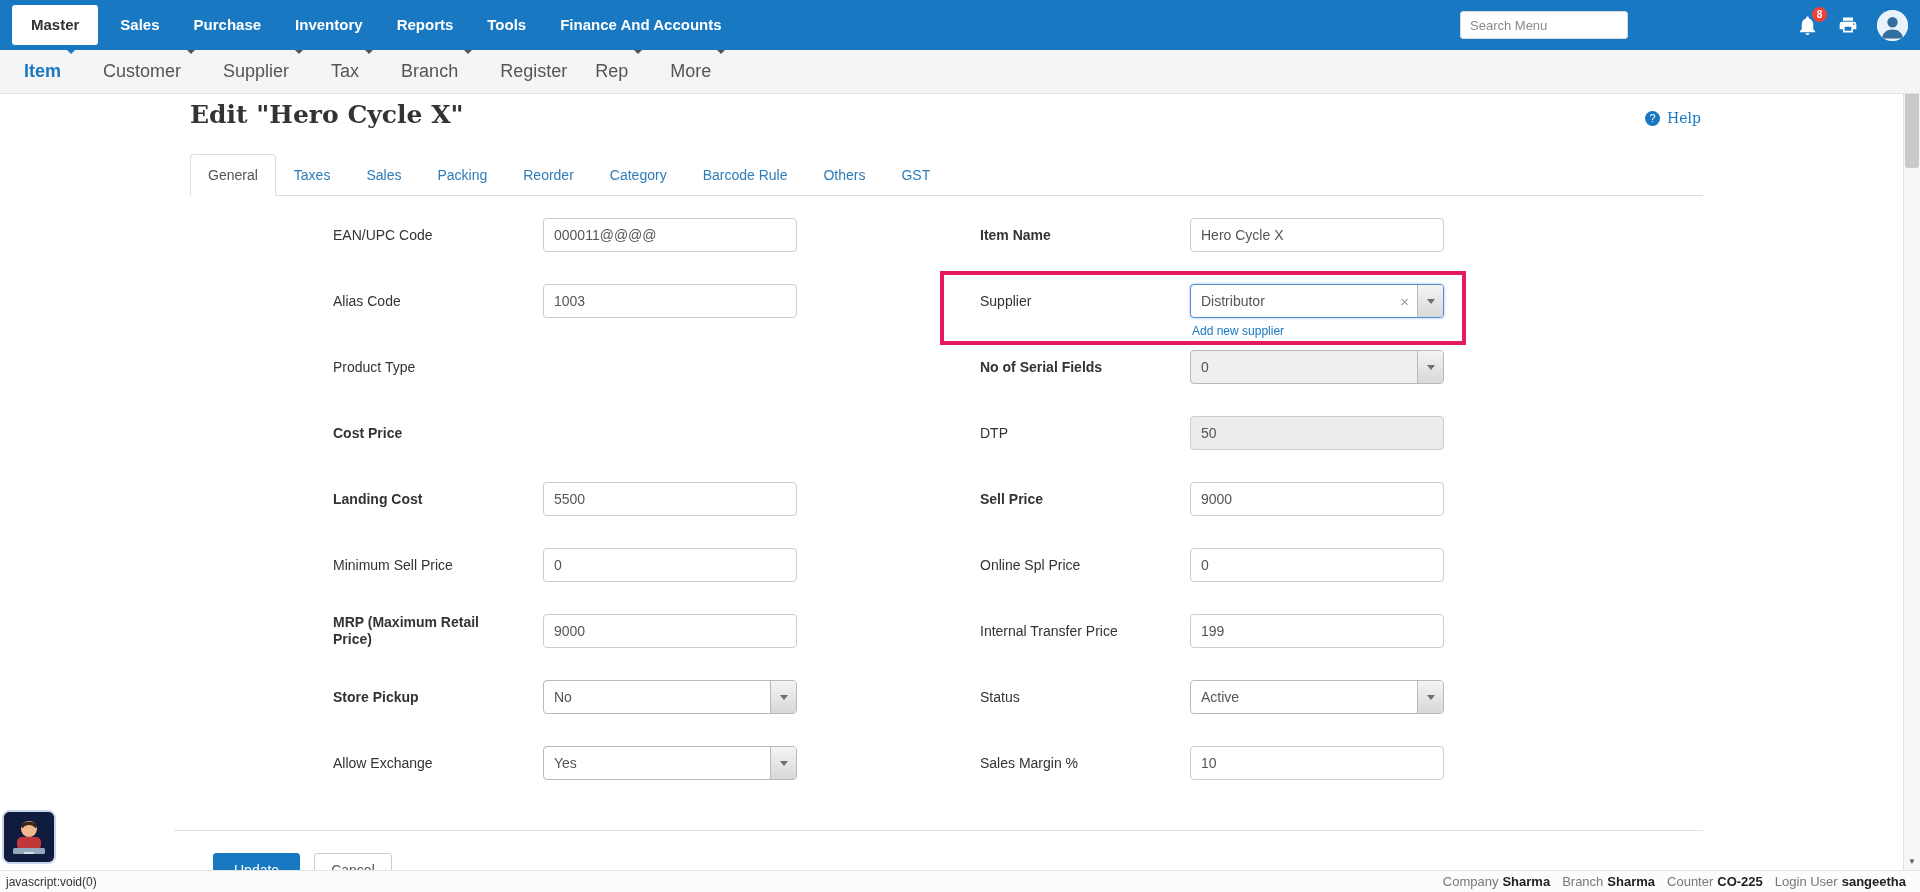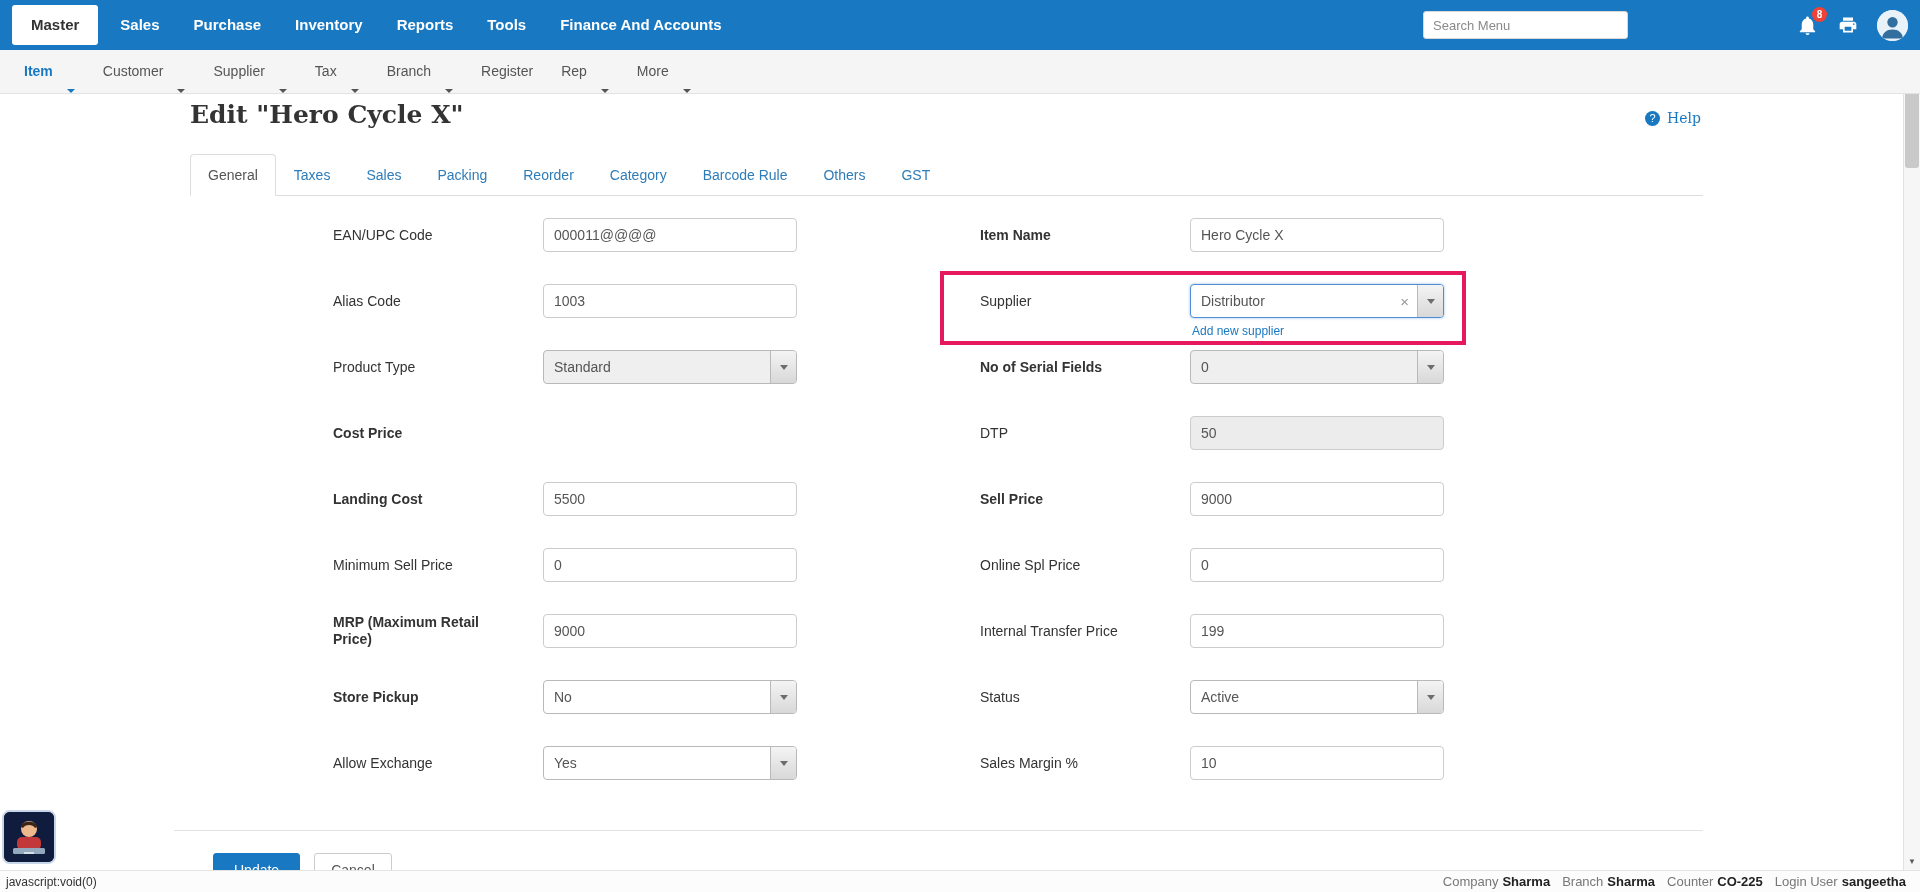--- a/index.html
+++ b/index.html
@@ -8,30 +8,30 @@
     position: relative; overflow: hidden; background: #fff;
     font-family: "Liberation Sans", sans-serif; color: #333;
   }
 
   
   .topnav { position:absolute; left:0; top:0; width:1920px; height:50px; background:#1878c1; display:flex; align-items:center; z-index:20; }
   .topnav-items { display:flex; align-items:center; height:50px; }
   .topnav-item { color:#fff; font-weight:bold; font-size:15px; padding:0 17px; line-height:50px; cursor:pointer; white-space:nowrap; }
   .topnav-item.active { background:#fff; color:#333; line-height:40px; border-radius:3px; margin:0 5px 0 12px; padding:0 19px; }
   .topnav-right { position:absolute; right:12px; top:0; height:50px; display:flex; align-items:center; }
-  .search-input { width:205px; height:28px; border:1px solid #d8d8d8; border-radius:3px; padding:0 9px; font-size:13px; color:#333; outline:none; background:#fff;margin-left:48px; }
+  .search-input { width:168px; height:28px; border:1px solid #d8d8d8; border-radius:3px; padding:0 9px; font-size:13px; color:#333; outline:none; background:#fff;margin-left:48px; }
   .search-input::placeholder { color:#8a8a8a; }
   .icon-bell-wrap { position:relative; margin-left:168px; width:23px; height:23px; cursor:pointer; }
   .badge { position:absolute; top:-7px; right:-8px; min-width:15px; height:15px; border-radius:8px; background:#ef4136; color:#fff; font-size:10px; line-height:15px; text-align:center; padding:0 3px; font-weight:bold; }
   .icon-printer-wrap { margin-left:19px; cursor:pointer; display:flex; }
   .avatar { margin-left:19px; width:31px; height:31px; border-radius:50%; overflow:hidden; background:#e9f1f9; cursor:pointer; display:flex; }
 
   
   .subnav { position:absolute; left:0; top:50px; width:1920px; height:44px; background:#f5f5f5; border-bottom:1px solid #e3e3e3; display:flex; align-items:center; padding-left:10px; z-index:19; }
-  .subnav-item { font-size:14px; color:#555; padding:0 14px; height:43px; line-height:43px; cursor:pointer; display:flex; align-items:flex-end; gap:14px; white-space:nowrap; }
+  .subnav-item { font-size:18px; color:#555; padding:0 14px; height:43px; line-height:43px; cursor:pointer; display:flex; align-items:flex-start; gap:6px; white-space:nowrap; }
   .subnav-item.active { color:#1878c1; font-weight:bold; }
   .caret { width:0; height:0; border-left:4px solid transparent; border-right:4px solid transparent; border-top:4px solid currentColor; display:inline-block; }
 
   
   .page-title { position:absolute; left:190px; top:100px; font-family:"DejaVu Serif", serif; font-size:25px; color:#333; }
   .help-link { position:absolute; right:219px; top:110px; color:#1878c1; font-size:14px; font-family:"DejaVu Serif", serif; display:flex; align-items:center; gap:7px; cursor:pointer; }
   .help-circle { width:15px; height:15px; border-radius:50%; background:#1878c1; color:#fff; font-size:11px; line-height:15px; text-align:center; display:inline-block; font-family:"Liberation Sans",sans-serif; }
   .help-circle::before { content:"?"; }
 
   
@@ -177,26 +177,20 @@
       <div class="form-row">
         <label class="field-label">EAN/UPC Code</label>
         <input class="text-input" type="text" value="000011@@@@" style="">
       </div>
       <div class="form-row">
         <label class="field-label">Alias Code</label>
         <input class="text-input" type="text" value="1003" style="">
       </div>
       <div class="form-row">
         <label class="field-label">Product Type</label>
-        <div class="select-control disabled">
-          <span class="select-text">Standard</span>
-          <span class="select-arrow-btn">
-            <span class="arrow-down"></span>
-          </span>
-        </div>
       </div>
       <div class="form-row">
         <label class="field-label bold">Cost Price</label>
       </div>
       <div class="form-row">
         <label class="field-label bold">Landing Cost</label>
         <input class="text-input" type="text" value="5500" style="">
       </div>
       <div class="form-row">
         <label class="field-label">Minimum Sell Price</label>

